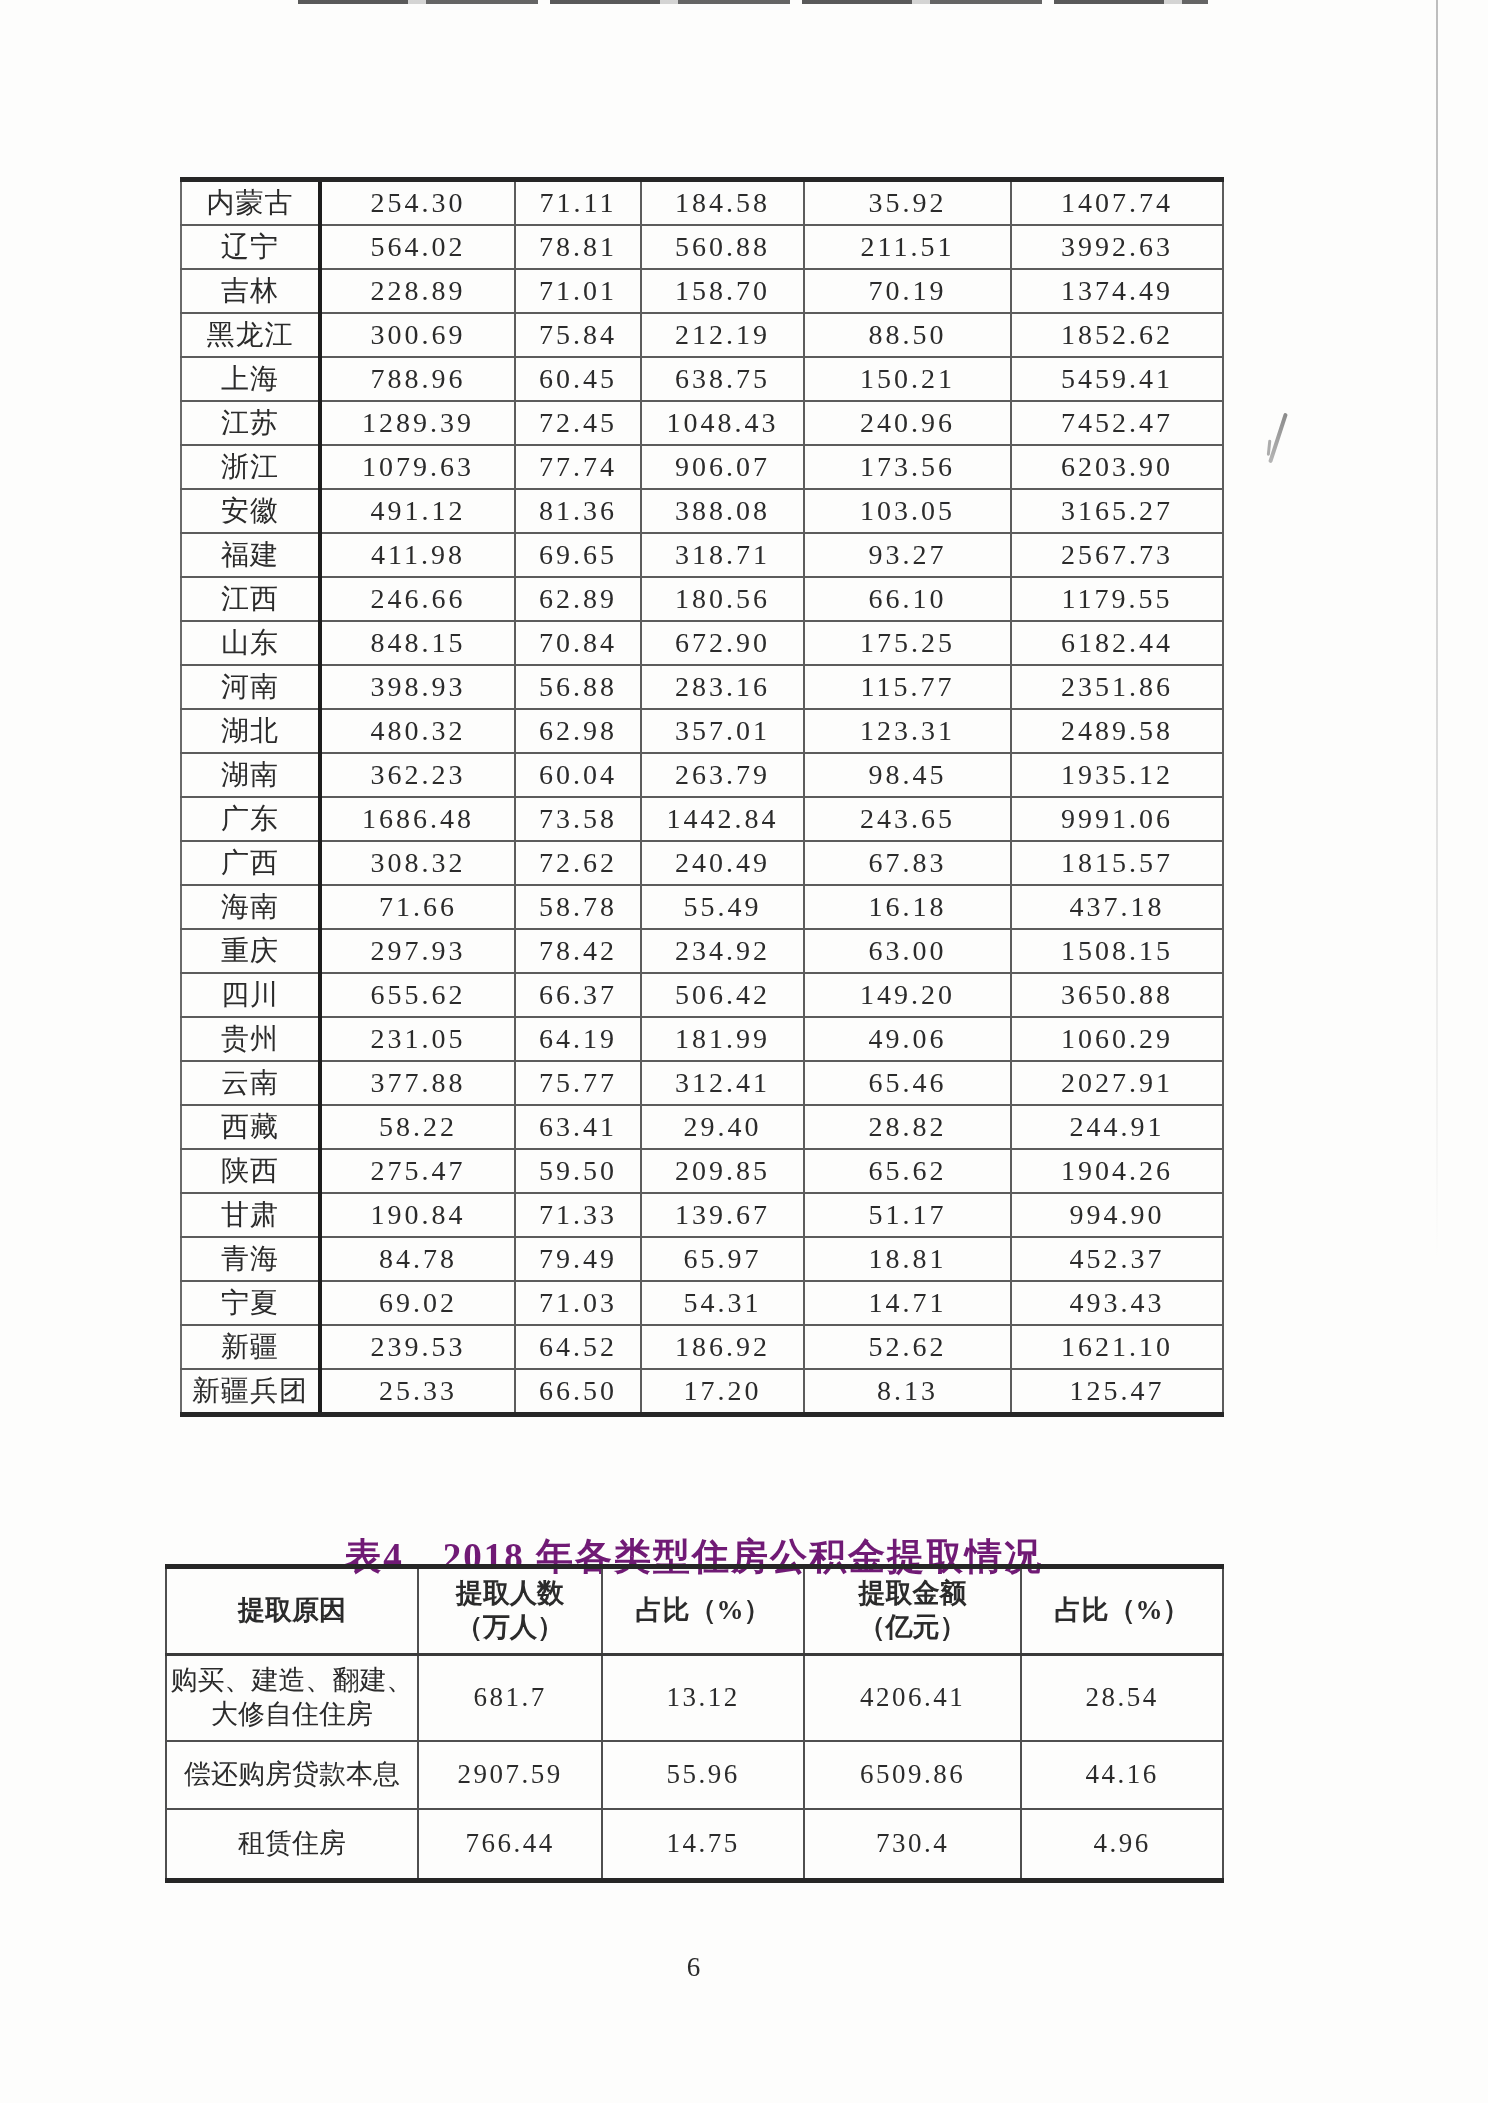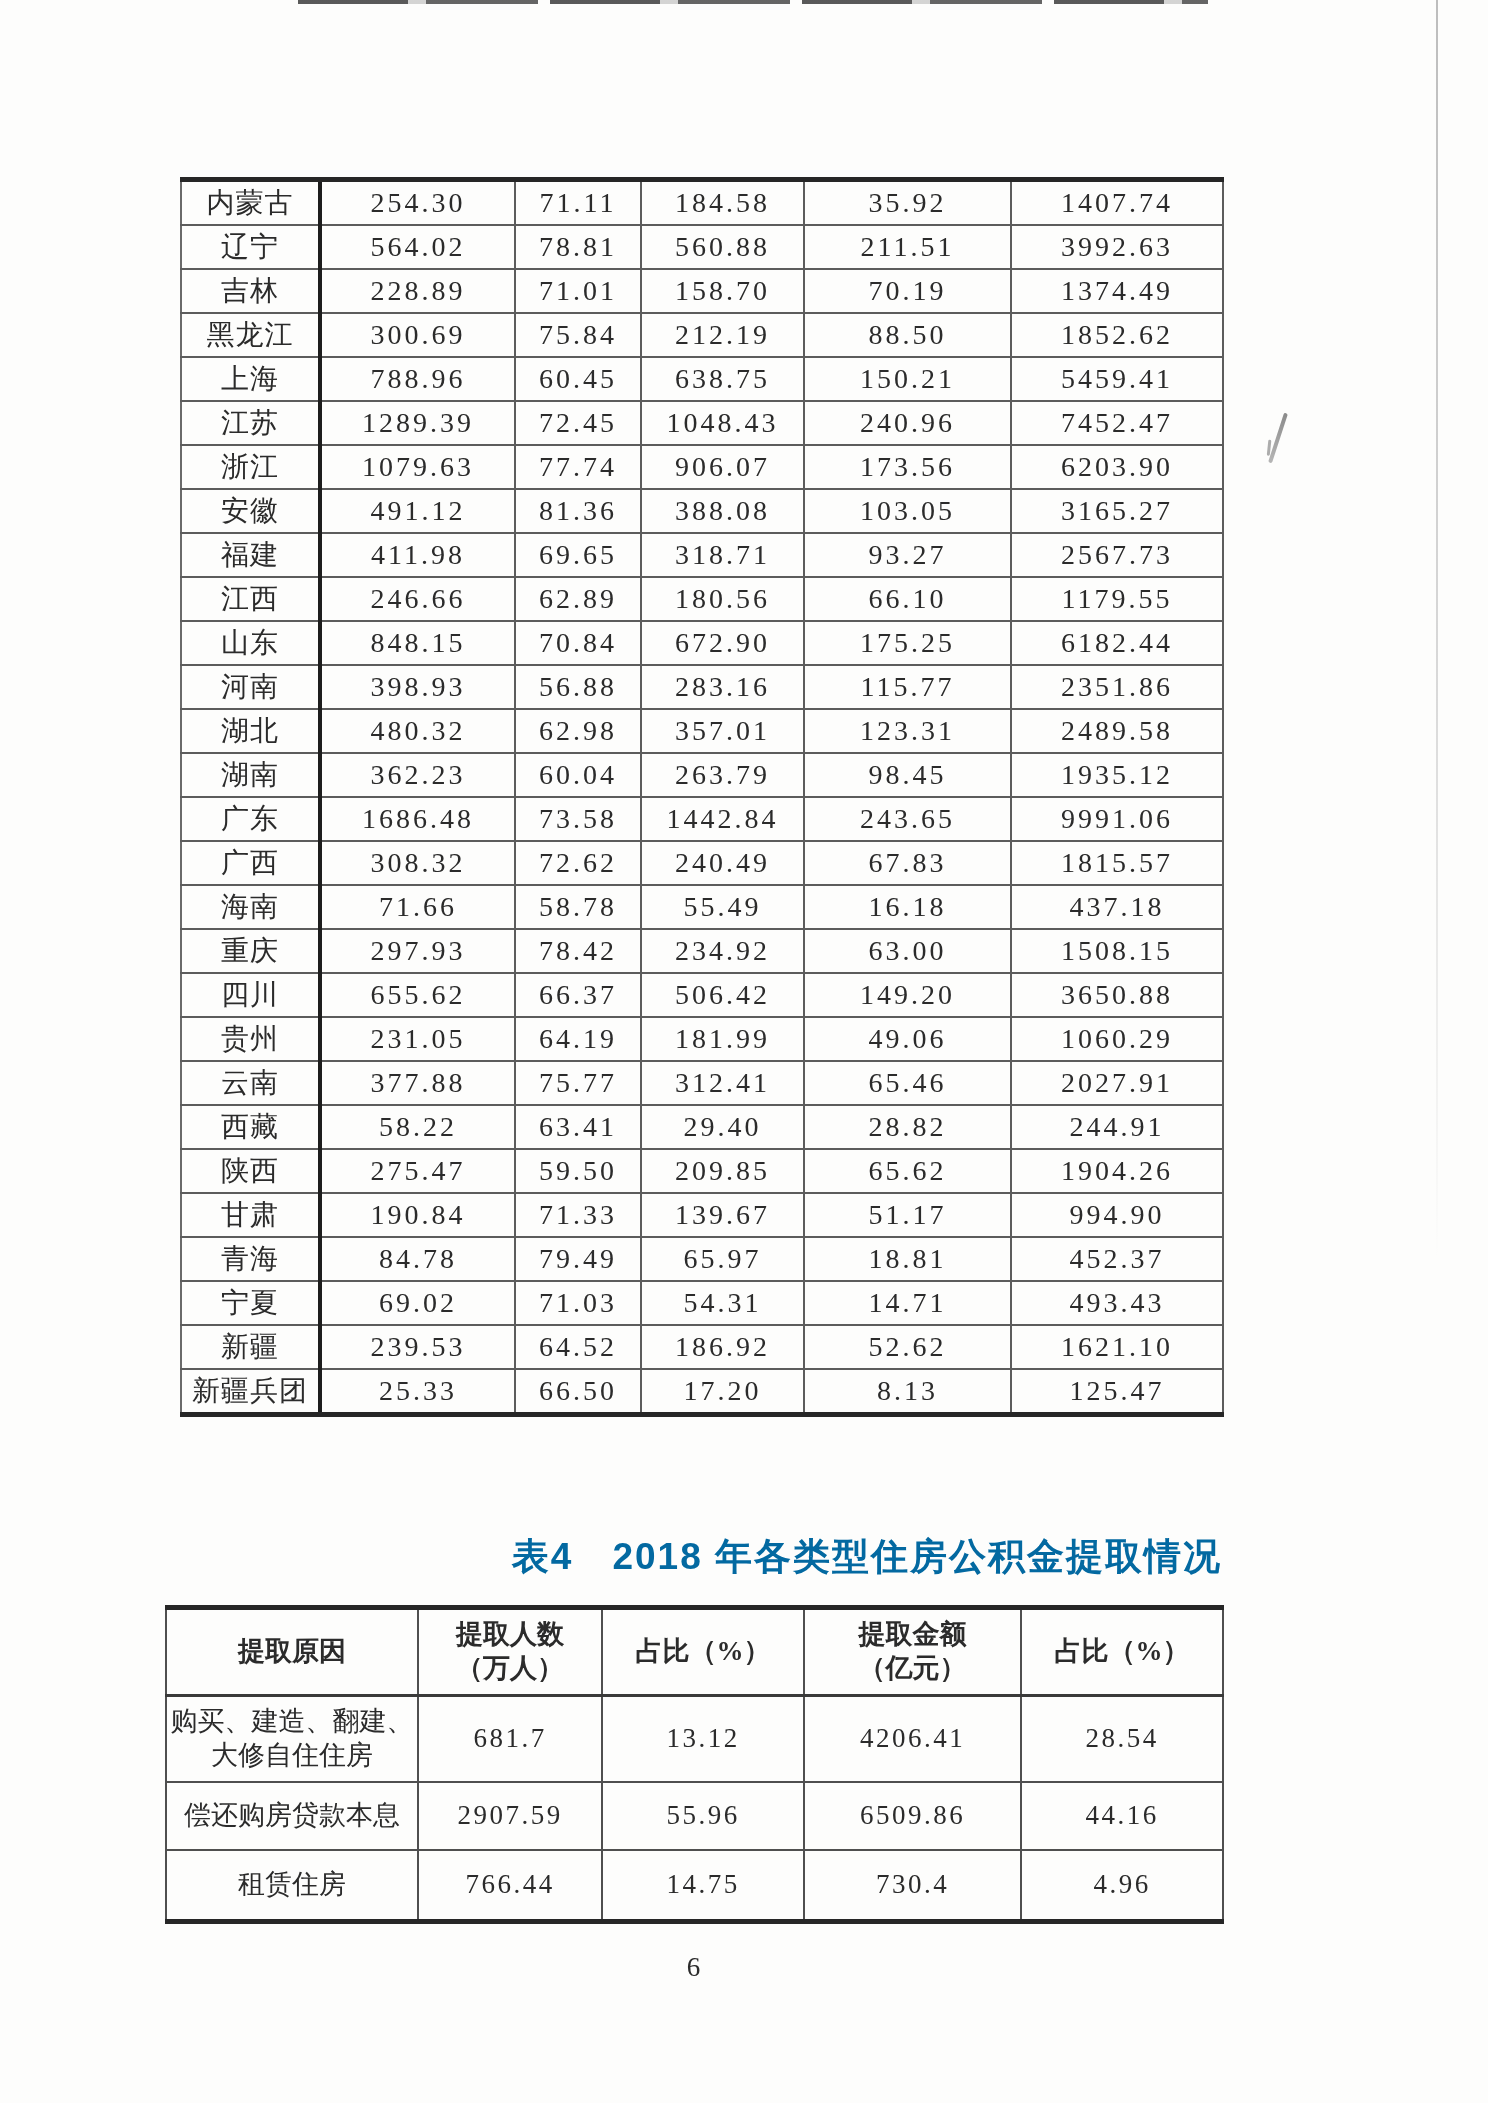--- a/index.html
+++ b/index.html
@@ -45,28 +45,28 @@
     border:2px solid #5c5c5c;
     height:42px;text-align:center;vertical-align:middle;
     font-size:28px;line-height:1;padding:0;
     overflow:hidden;white-space:nowrap;
   }
   .t1 td:first-child{border-left:2px solid #6a6a6a;border-right:4px solid #1d1d1d;letter-spacing:1px;}
   .t1 td.num{letter-spacing:3px;}
   
   .t2-title{
     position:absolute;left:165px;top:1532px;width:1057px;
-    text-align:right;
-    font-family:Liberation Sans, sans-serif;
-    font-weight:bold;font-size:37px;color:#0369a1;
+    text-align:center;
+    font-family:Liberation Serif, serif;
+    font-weight:bold;font-size:37px;color:#701a75;
     letter-spacing:2px;white-space:nowrap;
   }
   
   .t2{
-    position:absolute;left:165px;top:1605px;width:1057px;
+    position:absolute;left:165px;top:1564px;width:1057px;
     border-top:5px solid #262626;border-bottom:5px solid #262626;
   }
   .t2 th,.t2 td{
     border:2px solid #4f4f4f;
     text-align:center;vertical-align:middle;
     font-size:27px;line-height:1.25;padding:2px;
     white-space:pre-line;
   }
   .t2 thead th{font-weight:600;height:80px;border-bottom:3px solid #3a3a3a;}
   .t2 tbody tr:nth-child(1) td{height:80px;}

